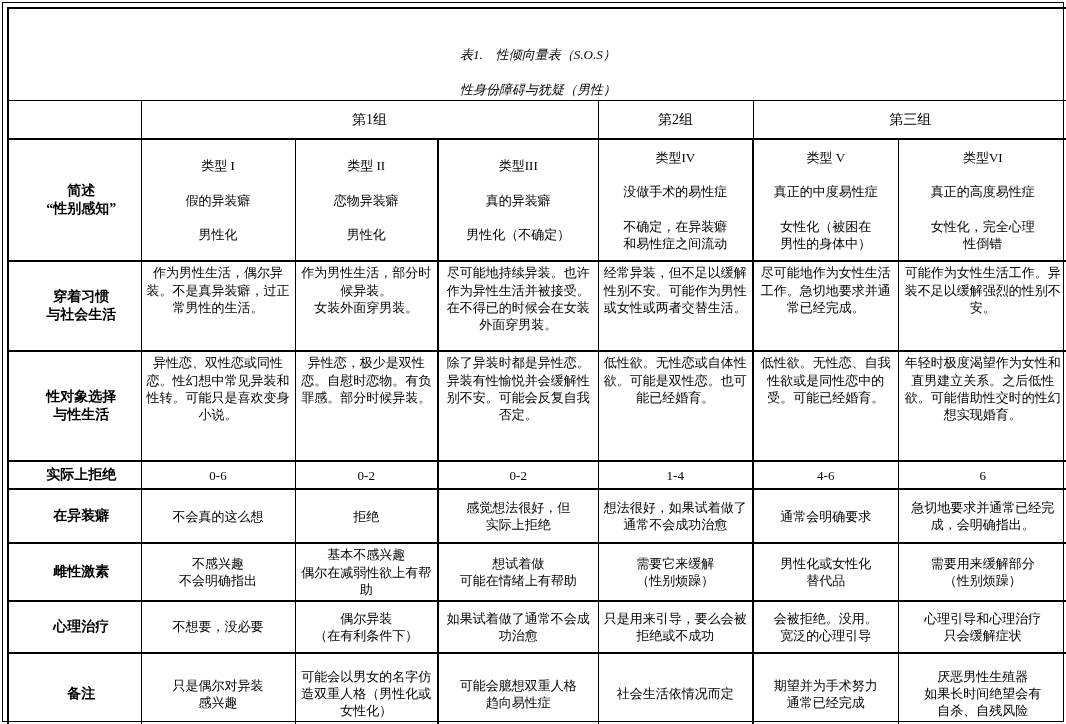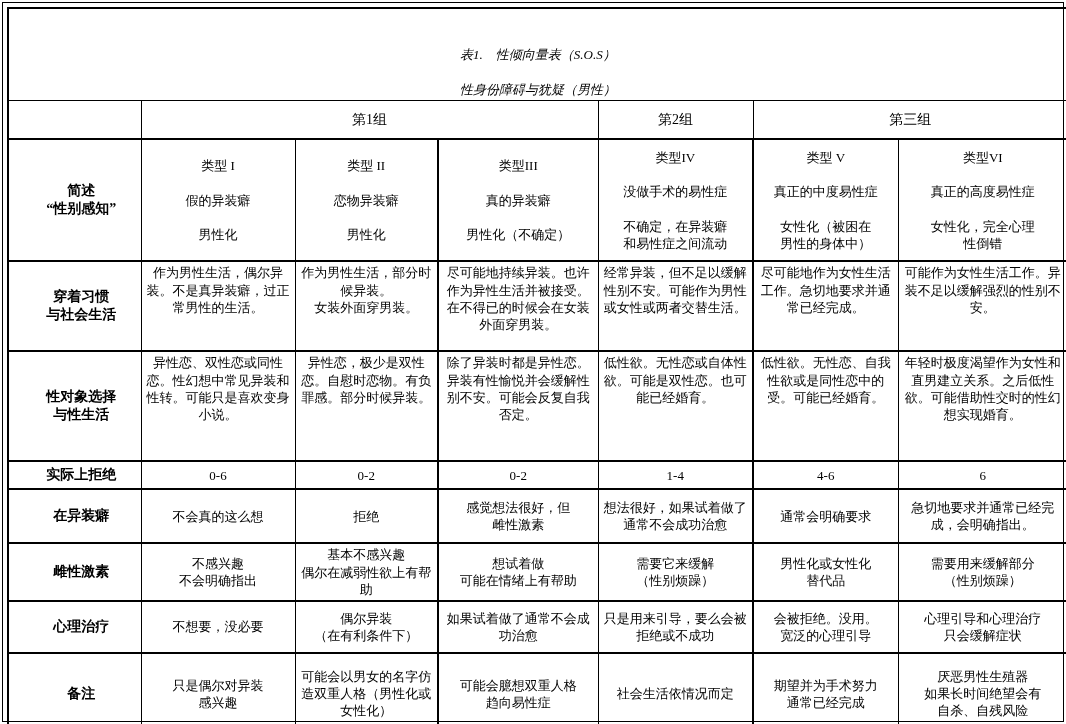--- a/index.html
+++ b/index.html
@@ -147,21 +147,21 @@
           <td>0-2</td>
           <td>1-4</td>
           <td>4-6</td>
           <td>6</td>
         </tr>
         <tr>
           <th class="rowhead">在异装癖</th>
           <td>不会真的这么想</td>
           <td>拒绝</td>
           <td>感觉想法很好，但
-雌性激素</td>
+实际上拒绝</td>
           <td>想法很好，如果试着做了通常不会成功治愈</td>
           <td>通常会明确要求</td>
           <td>急切地要求并通常已经完成，会明确指出。</td>
         </tr>
         <tr>
           <th class="rowhead">雌性激素</th>
           <td>不感兴趣
 不会明确指出</td>
           <td>基本不感兴趣
 偶尔在减弱性欲上有帮助</td>

